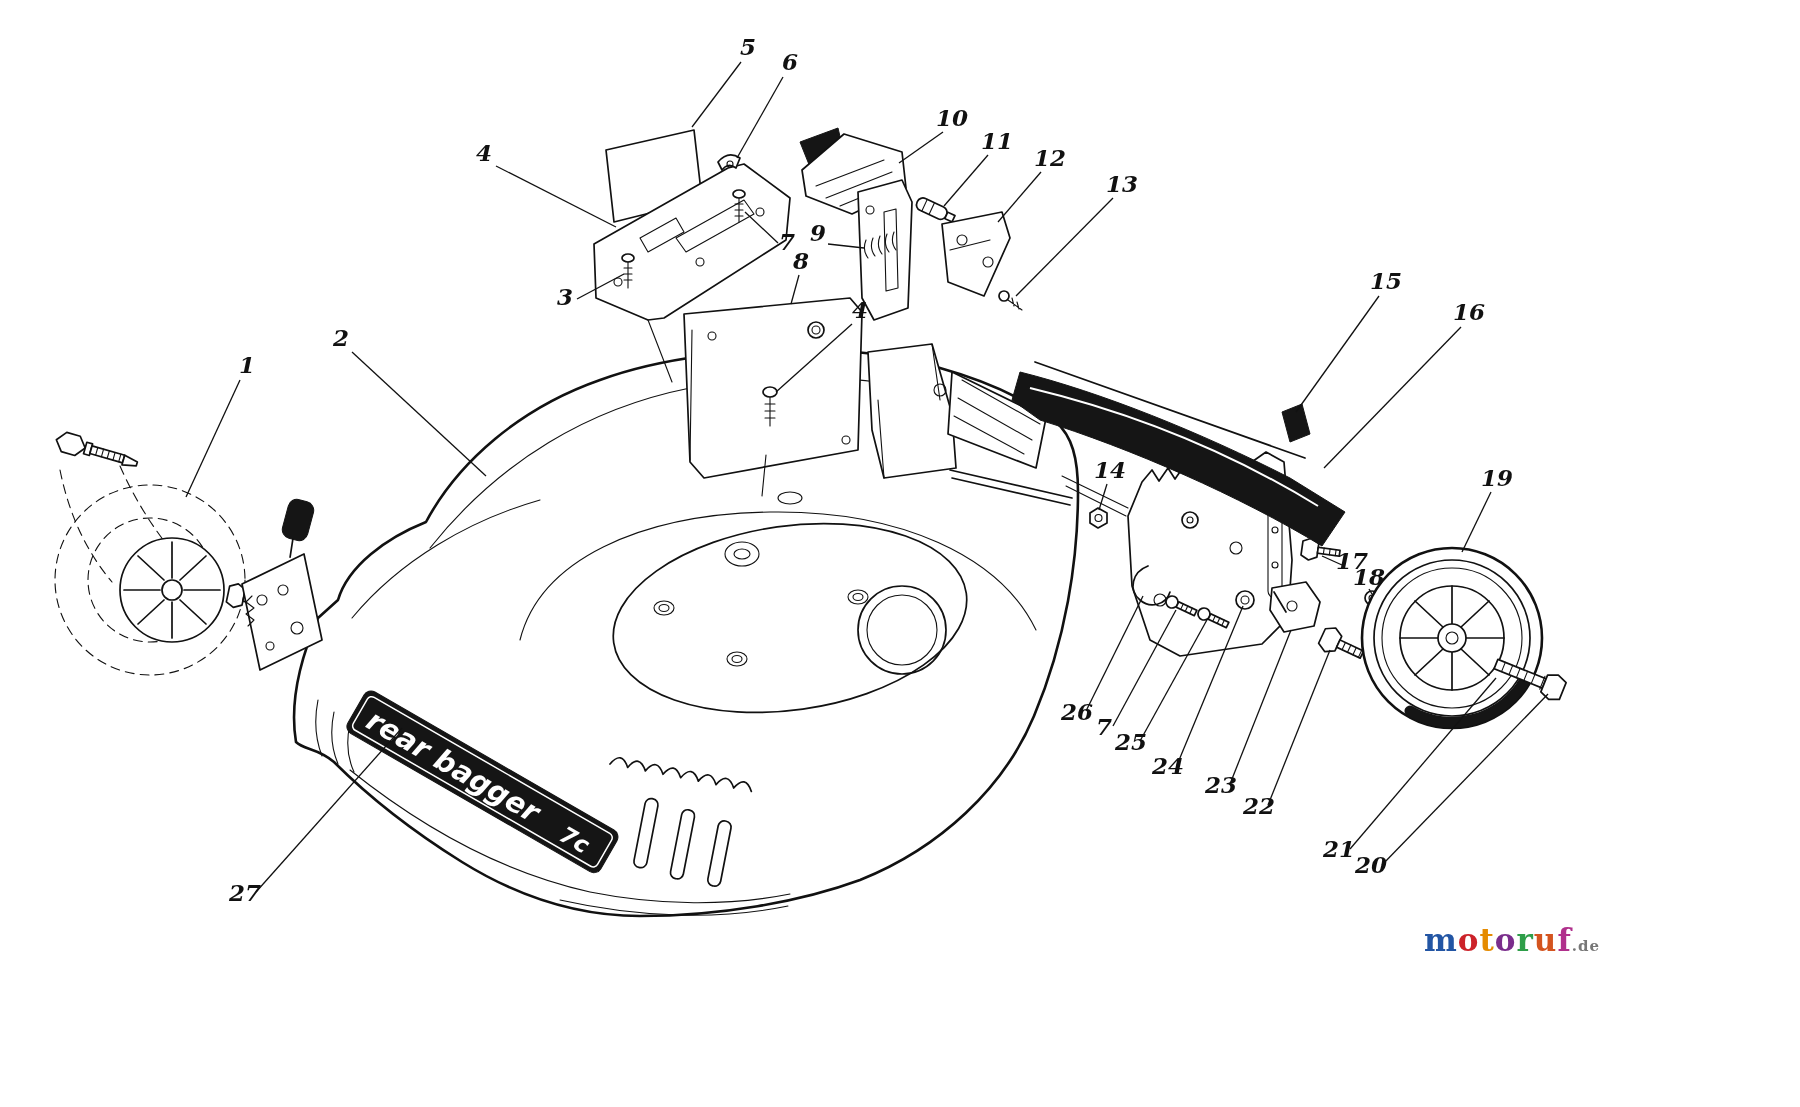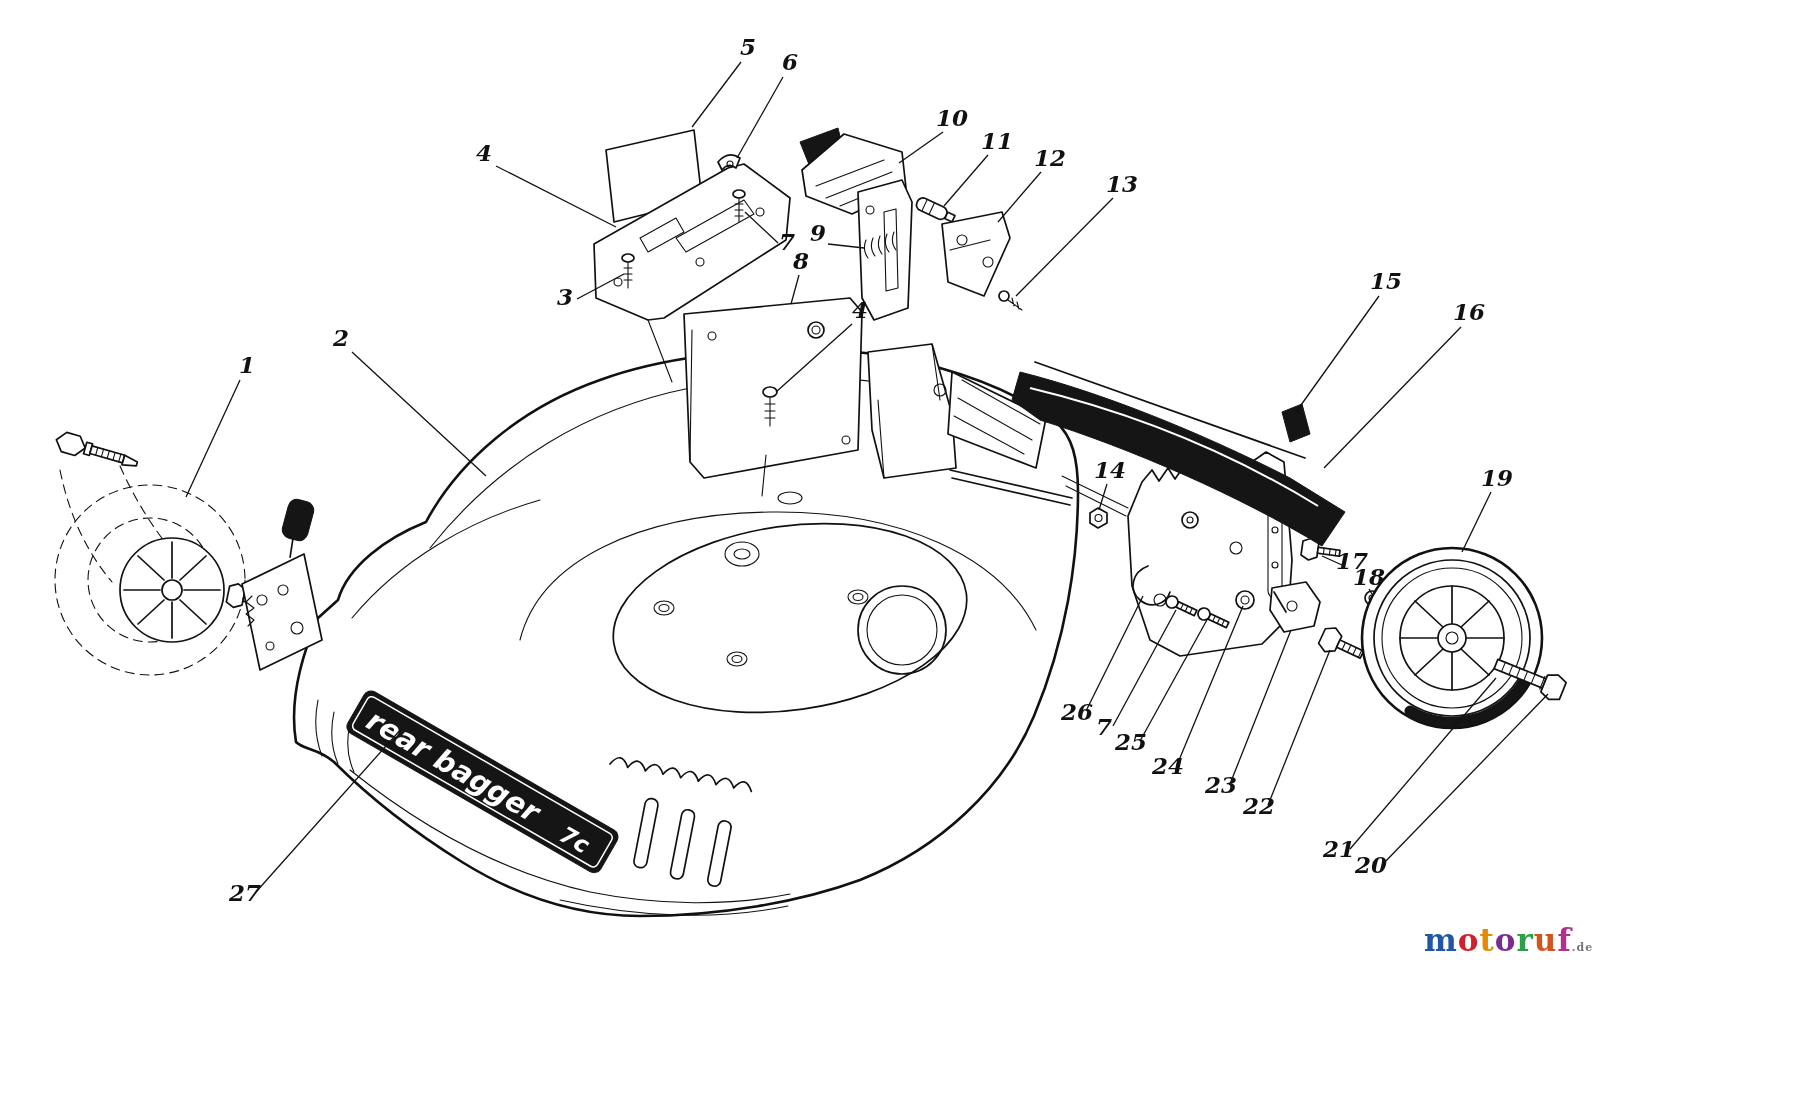--- a/index.html
+++ b/index.html
@@ -14,21 +14,21 @@
   .thick{stroke-width:2.6}
   .thin{stroke-width:1.1}
   .dash{stroke-dasharray:9 6}
   .blk{fill:#151515;stroke:#151515;stroke-width:1}
   .stripe-text{font-style:italic;font-weight:bold;font-size:29px;fill:#fff;
     font-family:"DejaVu Sans",sans-serif}
   .stripe-text-sm{font-style:italic;font-weight:bold;font-size:23px;fill:#fff;
     font-family:"DejaVu Sans",sans-serif}
   .watermark{position:absolute;left:1424px;top:922px;font-weight:bold;font-size:31px;
     font-family:"DejaVu Serif",serif;letter-spacing:1px;white-space:nowrap}
-  .watermark .sfx{font-size:11px;font-weight:bold}
+  .watermark .sfx{font-size:15px;font-weight:bold}
 </style>
 </head>
 <body>
 
 <svg id="diagram-svg" width="1800" height="1107" viewBox="0 0 1800 1107">
 
   <g>
     <path class="w thick" d="M296,742
       C290,706 298,664 318,618 L338,600
       C348,566 386,538 426,522

